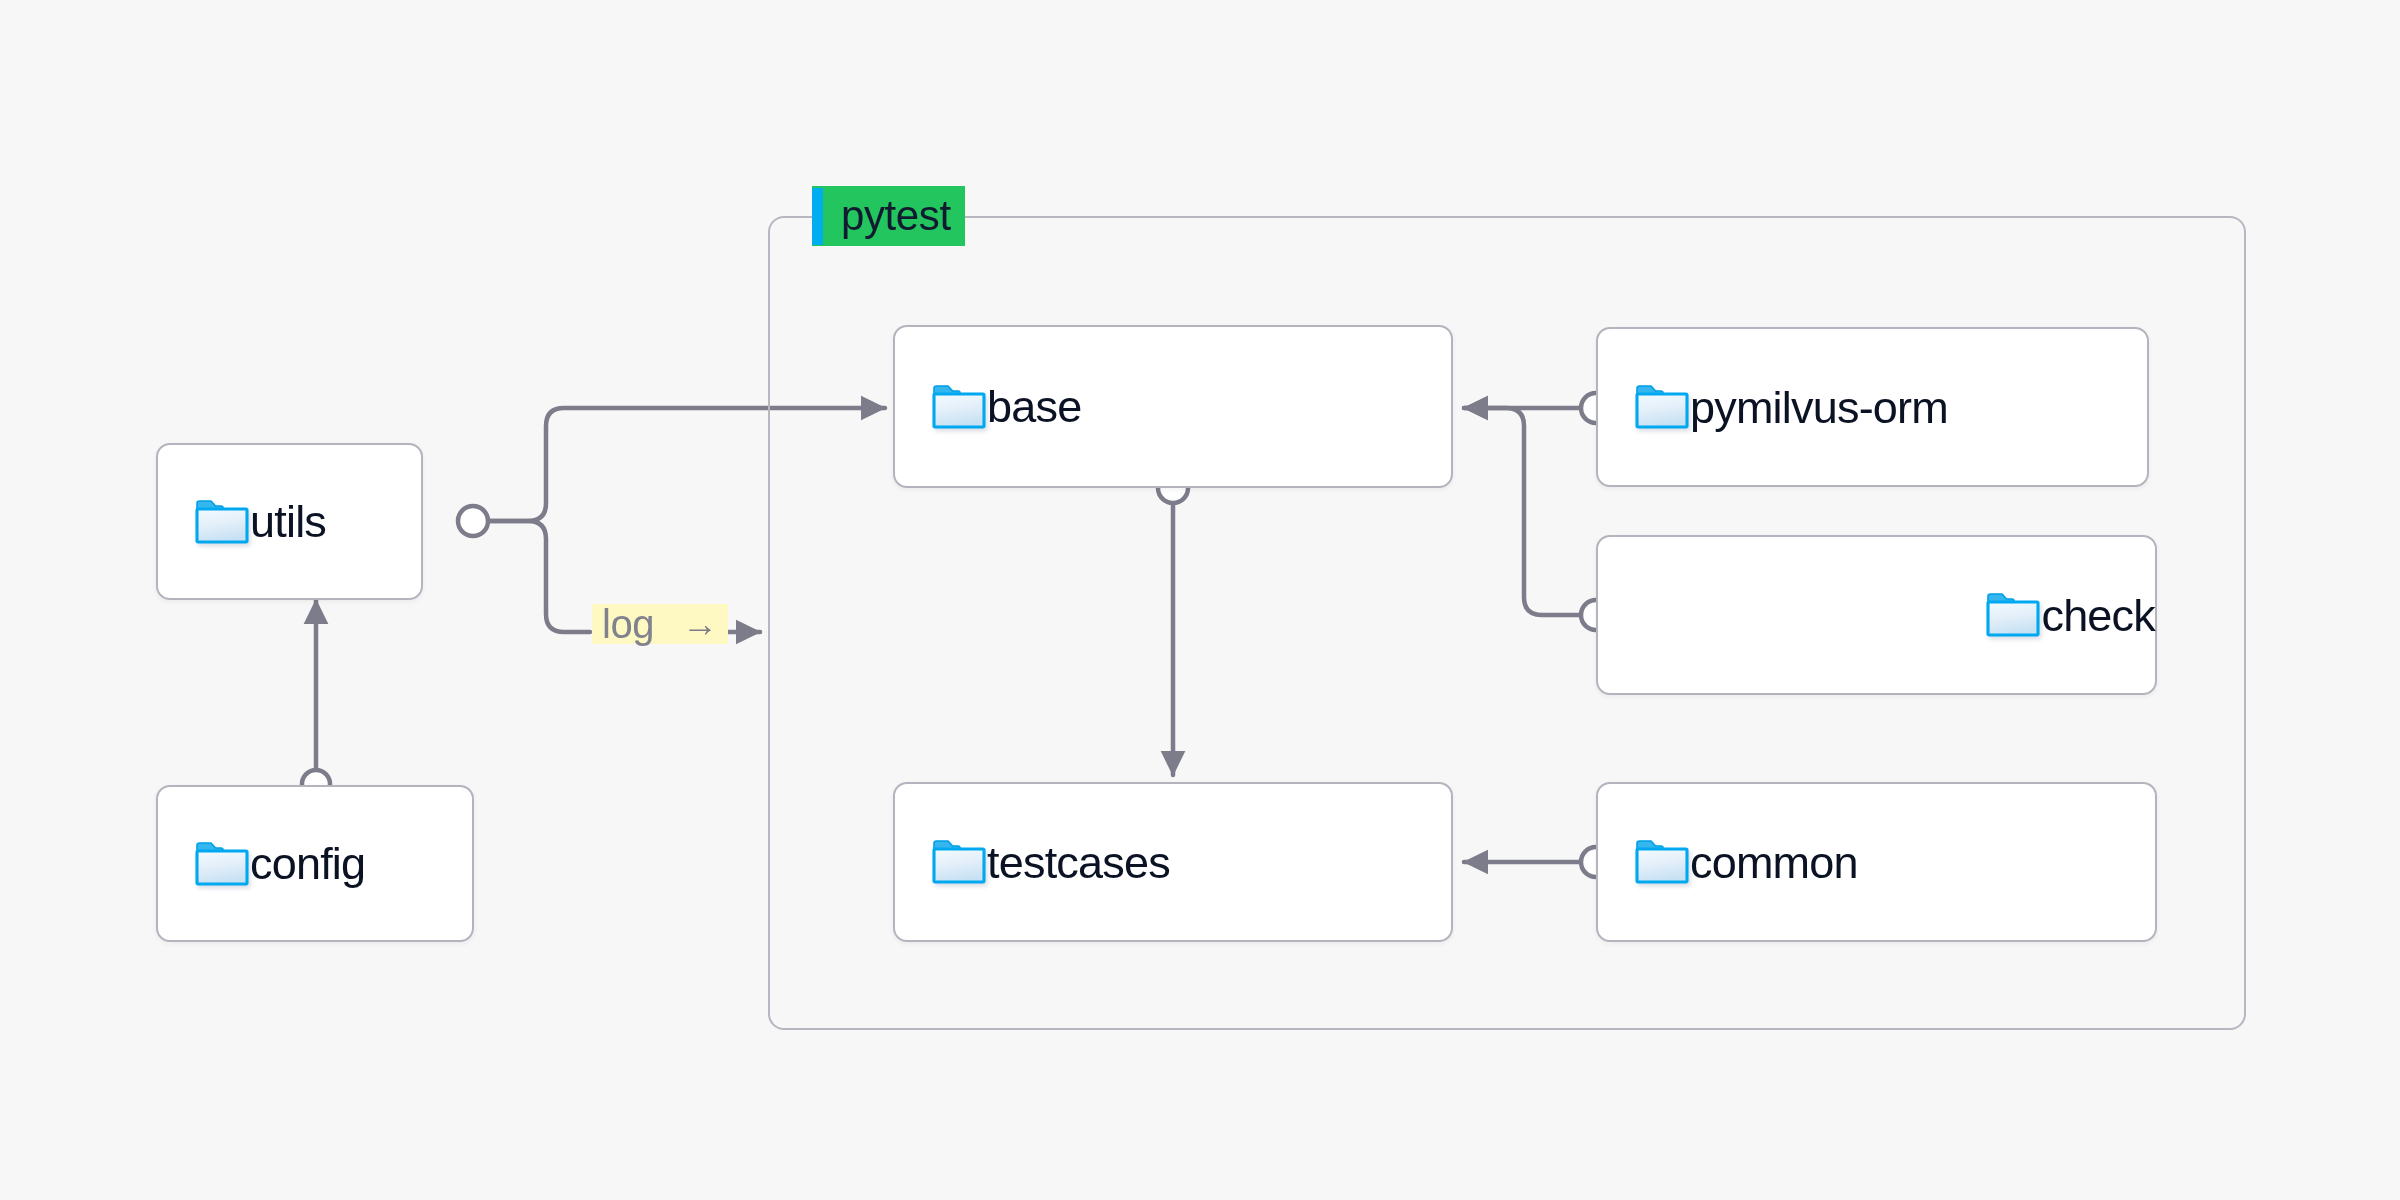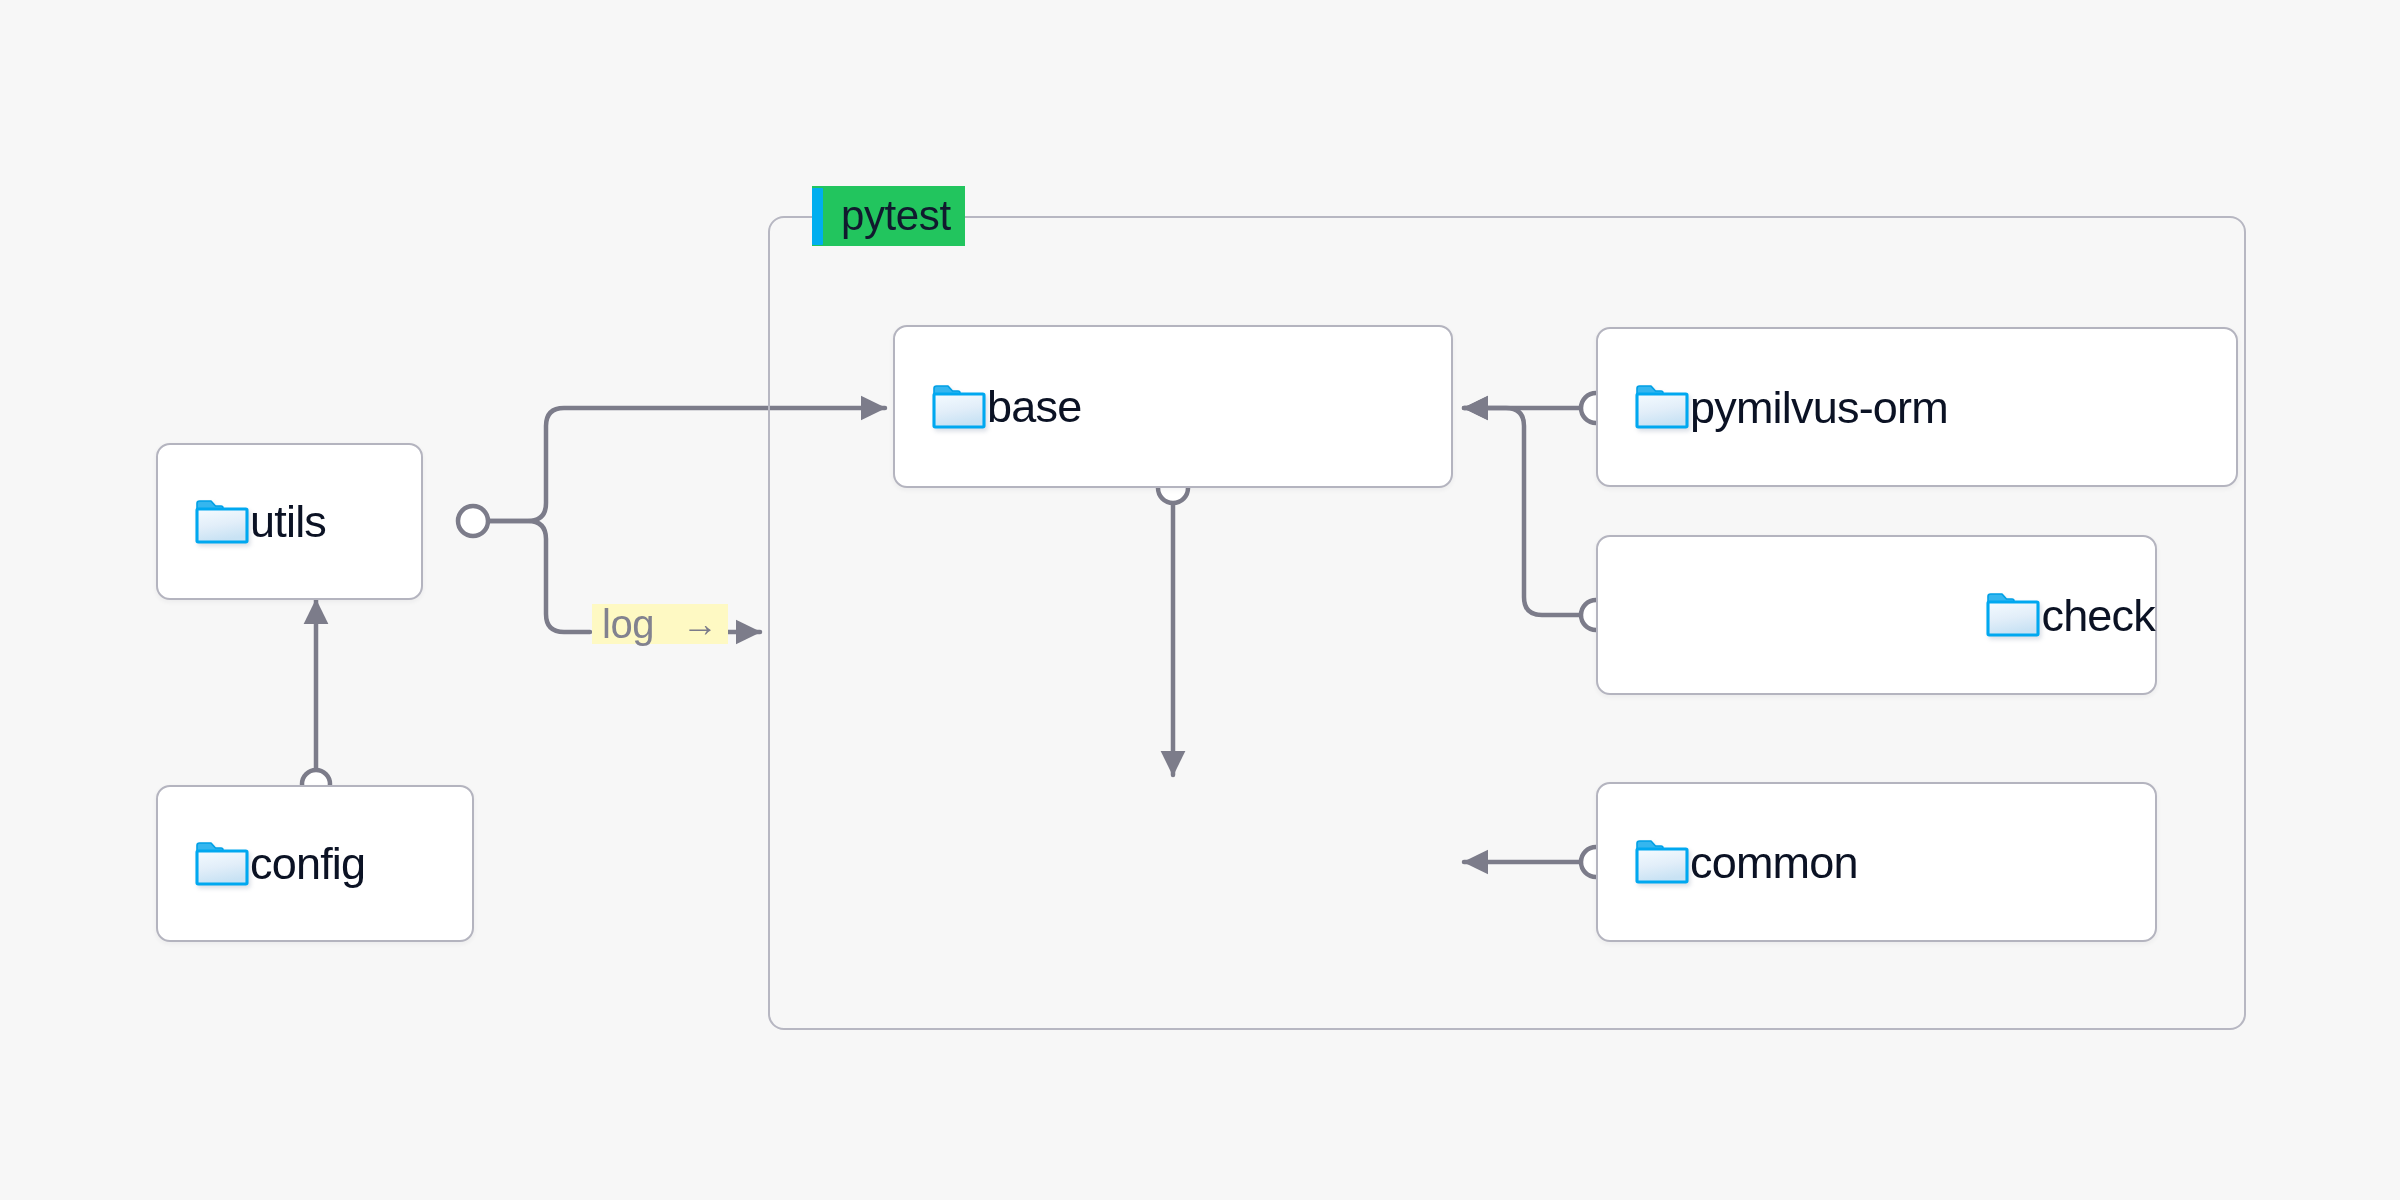--- a/index.html
+++ b/index.html
@@ -164,22 +164,31 @@
   <div class="node" style="left:893px;top:325px;width:560px;height:163px;">
     <div class="node-inner">
       <svg class="folder-ico" viewBox="0 0 56 48">
         <path d="M3,9 L3,5.5 Q3,3 5.5,3 L17,3 L21.5,8 L27,8 Q29,8 29,10 L29,12 L3,12 Z" fill="#35b6ef" stroke="#00a0e6" stroke-width="1.6" stroke-linejoin="round"></path>
         <rect x="3" y="11" width="50" height="33" rx="1.2" fill="url(#folderGrad)" stroke="#00a8f0" stroke-width="3.1"></rect>
       </svg>
       <span class="node-label">base</span>
     </div>
   </div>
 
-
-  <div class="node" style="left:1596px;top:327px;width:642px;height:160px;">
+  <div class="node" style="left:893px;top:782px;width:560px;height:160px;">
+    <div class="node-inner">
+      <svg class="folder-ico" viewBox="0 0 56 48">
+        <path d="M3,9 L3,5.5 Q3,3 5.5,3 L17,3 L21.5,8 L27,8 Q29,8 29,10 L29,12 L3,12 Z" fill="#35b6ef" stroke="#00a0e6" stroke-width="1.6" stroke-linejoin="round"></path>
+        <rect x="3" y="11" width="50" height="33" rx="1.2" fill="url(#folderGrad)" stroke="#00a8f0" stroke-width="3.1"></rect>
+      </svg>
+      <span class="node-label">testcases</span>
+    </div>
+  </div>
+
+  <div class="node" style="left:1596px;top:327px;width:553px;height:160px;">
     <div class="node-inner">
       <svg class="folder-ico" viewBox="0 0 56 48">
         <path d="M3,9 L3,5.5 Q3,3 5.5,3 L17,3 L21.5,8 L27,8 Q29,8 29,10 L29,12 L3,12 Z" fill="#35b6ef" stroke="#00a0e6" stroke-width="1.6" stroke-linejoin="round"></path>
         <rect x="3" y="11" width="50" height="33" rx="1.2" fill="url(#folderGrad)" stroke="#00a8f0" stroke-width="3.1"></rect>
       </svg>
       <span class="node-label">pymilvus-orm</span>
     </div>
   </div>
 
   <div class="node" style="left:1596px;top:535px;width:561px;height:160px;justify-content:flex-end;">

